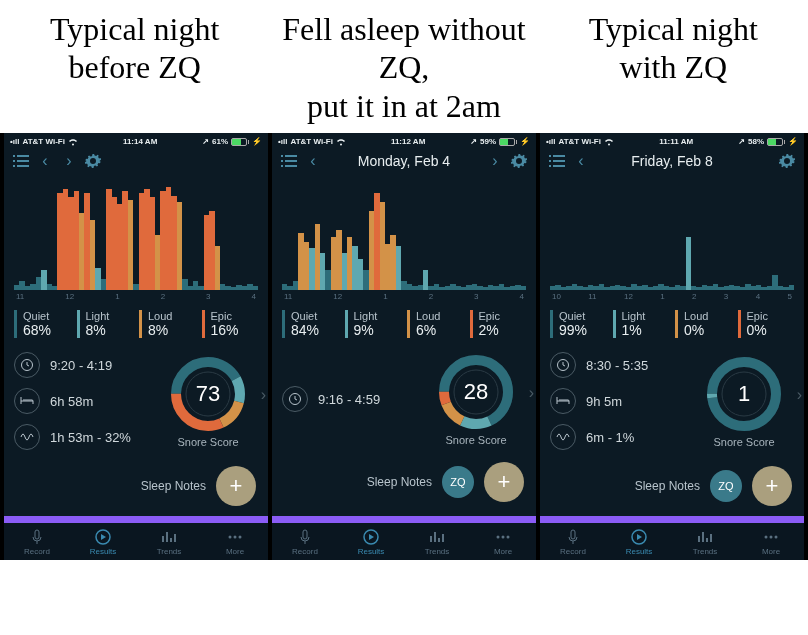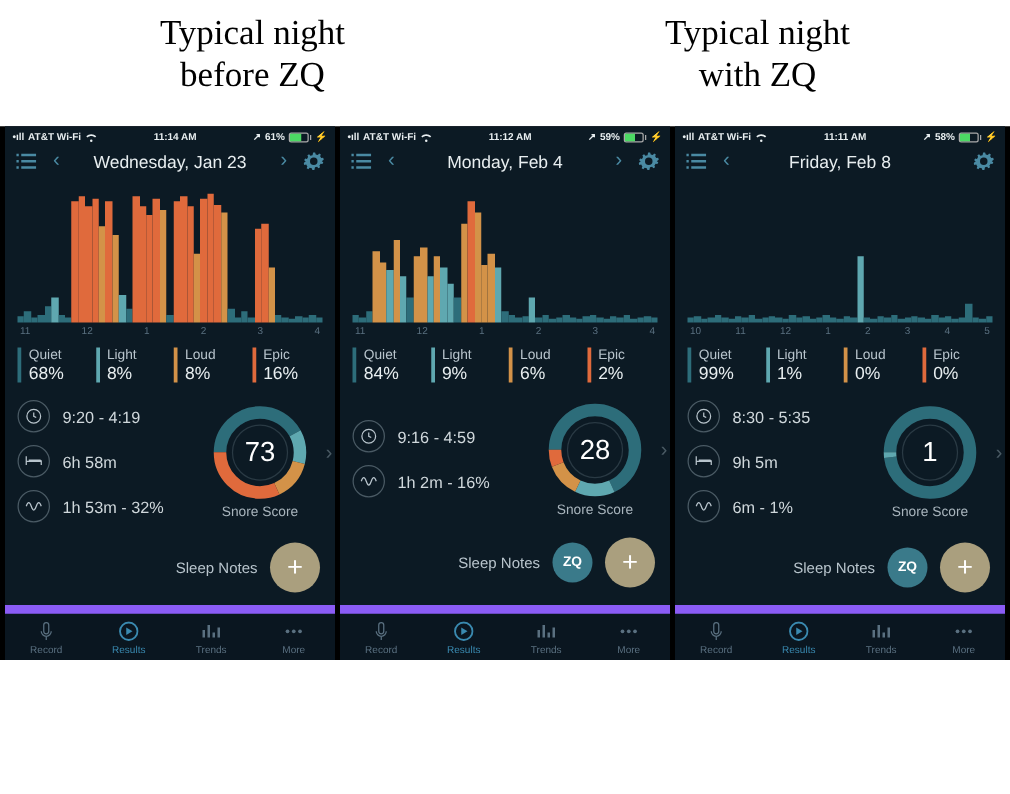--- a/index.html
+++ b/index.html
@@ -1,18 +1,18 @@
 <!DOCTYPE html>
 <html><head>
 <meta charset="utf-8">
 <style>
   * { margin: 0; padding: 0; box-sizing: border-box; }
   body { font-family: -apple-system, Helvetica, Arial, sans-serif; background: #fff; width: 808px; height: 635px; }
   .captions { display: flex; background: #fff; }
-  .caption { flex: 1; text-align: center; font-family: 'Times New Roman', serif; font-size: 28px; line-height: 1.2; padding: 10px 4px 24px; color: #000; }
+  .caption { flex: 1; text-align: center; font-family: 'Times New Roman', serif; font-size: 32px; line-height: 1.2; padding: 10px 4px 8px; color: #000; }
   .phones { display: flex; background: #000; gap: 4px; padding: 0 4px; }
   .phone { flex: 1; background: #0c1a24; display: flex; flex-direction: column; color: #d0d8dc; position: relative; }
   .status-bar { display: flex; align-items: center; justify-content: space-between; font-size: 8px; font-weight: 600; color: #e8eef0; padding: 4px 6px 2px; }
   .status-left { display: flex; align-items: center; gap: 3px; }
   .status-right { display: flex; align-items: center; gap: 3px; }
   .battery { display: inline-flex; align-items: center; gap: 1px; }
   .battery-body { width: 16px; height: 8px; border: 1px solid #aaa; border-radius: 2px; position: relative; }
   .battery-fill { position: absolute; left: 0; top: 0; bottom: 0; background: #4cd964; }
   .battery-tip { width: 1px; height: 4px; background: #aaa; }
   .nav-bar { display: flex; align-items: center; padding: 4px 8px 6px; gap: 6px; }
@@ -39,36 +39,37 @@
   .stat-row { display: flex; align-items: center; gap: 10px; }
   .stat-icon-circle { width: 26px; height: 26px; border-radius: 50%; display: flex; align-items: center; justify-content: center; border: 1px solid #4a5a64; color: #b8c4cc; }
   .stat-text { font-size: 13px; color: #d0d8dc; }
   .score-block { width: 100px; text-align: center; position: relative; }
   .score-ring { width: 80px; height: 80px; margin: 0 auto; }
   .score-num { font-size: 22px; font-weight: 500; fill: #fff; }
   .score-label { font-size: 11px; color: #a8b4bc; margin-top: 2px; }
   .chev-right { color: #4a5a64; position: absolute; right: -8px; top: 32px; font-size: 16px; }
   .notes-row { display: flex; align-items: center; justify-content: flex-end; gap: 10px; padding: 10px 12px; }
   .notes-text { font-size: 12px; color: #b8c4cc; }
-  .zq-badge { width: 32px; height: 32px; border-radius: 50%; background: #3a7a8a; color: #fff; display: flex; align-items: center; justify-content: center; font-size: 11px; font-weight: 700; }
+  .zq-badge { width: 32px; height: 32px; border-radius: 50%; background: #3a7a8a; color: #fff; display: flex; align-items: center; justify-content: center; font-size: 11px; font-weight: 400; }
   .plus-btn { width: 40px; height: 40px; border-radius: 50%; background: #aa9f7e; color: #fff; display: flex; align-items: center; justify-content: center; font-size: 22px; }
   .tab-bar { display: flex; border-top: 7px solid #8b5cf6; background: #0a1620; margin-top: auto; }
   .tab-item { flex: 1; text-align: center; padding: 6px 0 4px; }
   .tab-icon { height: 16px; display: flex; align-items: center; justify-content: center; margin-bottom: 2px; }
   .tab-label { font-size: 8px; color: #5a7080; }
   .tab-item.active .tab-label { color: #3a8ab0; }
   .tab-item.active .tab-icon { color: #3a8ab0; }
   .tab-item .tab-icon { color: #5a7080; }
   svg { display: block; }
 </style>
 </head>
 <body>
 
 <div class="captions">
   <div class="caption">Typical night<br>before ZQ</div>
+  <div class="caption">Fell asleep without ZQ,<br>put it in at 2am</div>
   <div class="caption">Typical night<br>with ZQ</div>
 </div>
 
 <div class="phones" id="phones">
   <div class="phone">
     <div class="status-bar">
       <div class="status-left">
         <span>•ıll</span>
         <span>AT&amp;T Wi-Fi</span>
         <svg width="10" height="8" viewBox="0 0 10 8">
@@ -88,21 +89,20 @@
         <span>⚡</span>
       </div>
     </div>
     <div class="nav-bar">
       <span class="nav-icon">
         <svg width="16" height="14" viewBox="0 0 16 14">
             <path d="M0 1h2v2H0zm4 0h12v2H4zM0 6h2v2H0zm4 0h12v2H4zM0 11h2v2H0zm4 0h12v2H4z" fill="currentColor"></path>
           </svg>
       </span>
       <span class="nav-icon">‹</span>
-      <span class="nav-title">Wednesday, Jan 23</span>
       <span class="nav-icon">›</span>
       <span class="nav-icon">
         <svg width="16" height="16" viewBox="0 0 16 16">
             <path d="M8 5a3 3 0 100 6 3 3 0 000-6zm6.4 3l1.3.8-.8 1.4-1.5-.3a5 5 0 01-.9 1.5l.6 1.4-1.4.8-1-1.2a5 5 0 01-1.7.4L8.5 15h-1.6l-.5-1.5a5 5 0 01-1.7-.4l-1 1.2-1.4-.8.6-1.4a5 5 0 01-.9-1.5l-1.5.3-.8-1.4L1.6 8 0.3 7.2l.8-1.4 1.5.3a5 5 0 01.9-1.5L2.9 3.2l1.4-.8 1 1.2a5 5 0 011.7-.4L7.5 1h1.6l.5 1.5a5 5 0 011.7.4l1-1.2 1.4.8-.6 1.4a5 5 0 01.9 1.5l1.5-.3.8 1.4z" fill="currentColor"></path>
           </svg>
       </span>
     </div>
     <div class="chart-area">
       <div class="chart-bars">
           <div class="bar quiet-bar" style="height:5%"></div>
@@ -380,28 +380,20 @@
       <div class="stat-rows">
         <div class="stat-row">
           <span class="stat-icon-circle">
               <svg width="14" height="14" viewBox="0 0 14 14">
                 <circle cx="7" cy="7" r="5.5" fill="none" stroke="currentColor" stroke-width="1"></circle>
                 <path d="M7 4v3l2 1" stroke="currentColor" fill="none" stroke-width="1"></path>
               </svg>
             </span>
           <span class="stat-text">9:16 - 4:59</span>
         </div>
-        <div class="stat-row">
-          <span class="stat-icon-circle">
-              <svg width="14" height="10" viewBox="0 0 14 10">
-                <path d="M1 5q2-6 4 0t4 0 4 0" stroke="currentColor" fill="none" stroke-width="1"></path>
-              </svg>
-            </span>
-          <span class="stat-text">1h 2m - 16%</span>
-        </div>
       </div>
       <div class="score-block">
         <svg class="score-ring" viewBox="0 0 80 80">
     <circle cx="40" cy="40" r="32" fill="none" stroke="#1a2832" stroke-width="10"></circle>
     <circle cx="40" cy="40" r="32" fill="none" stroke="#2d6d7a" stroke-width="10" stroke-dasharray="136.72211228422782 64.33981754551894" stroke-dashoffset="50.26548245743669" transform="rotate(-90 40 40)"></circle>
             <circle cx="40" cy="40" r="32" fill="none" stroke="#5fa8b0" stroke-width="10" stroke-dasharray="28.148670176164547 172.9132596535822" stroke-dashoffset="-86.45662982679113" transform="rotate(-90 40 40)"></circle>
             <circle cx="40" cy="40" r="32" fill="none" stroke="#d39248" stroke-width="10" stroke-dasharray="24.12743157956961 176.93449825017714" stroke-dashoffset="-114.60530000295567" transform="rotate(-90 40 40)"></circle>
             <circle cx="40" cy="40" r="32" fill="none" stroke="#e06a3c" stroke-width="10" stroke-dasharray="12.063715789784805 188.99821403996197" stroke-dashoffset="-138.73273158252528" transform="rotate(-90 40 40)"></circle>
     <circle cx="40" cy="40" r="22" fill="#0c1a24" stroke="#2a3a44" stroke-width="1"></circle>
     <text x="40" y="47" text-anchor="middle" class="score-num">28</text>

